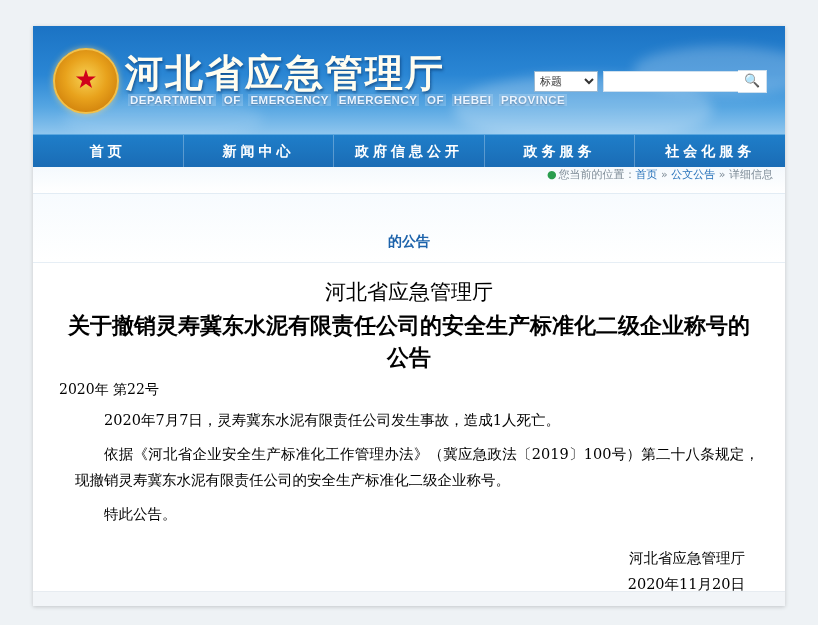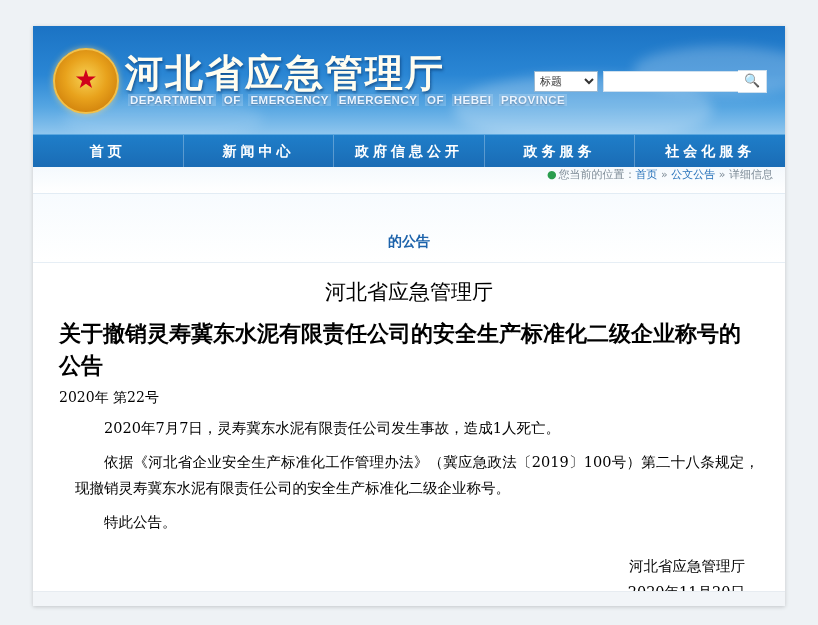--- a/index.html
+++ b/index.html
@@ -194,24 +194,25 @@
     font-family: "DejaVu Serif", "Liberation Serif", serif;
     color: #000;
   }
   .doc-org {
     text-align: center;
     font-size: 21px;
     line-height: 30px;
     font-family: "DejaVu Serif", serif;
   }
   .doc-title {
+    text-align: center;
     font-size: 22px;
     font-weight: bold;
     line-height: 32px;
-    margin-top: 10px;
+    margin-top: 2px;
     font-family: "DejaVu Serif", serif;
   }
   .doc-number {
     text-align: left;
     font-size: 14px;
     margin-top: 8px;
     font-family: "DejaVu Serif", serif;
   }
   .doc-p {
     font-size: 14.5px;

